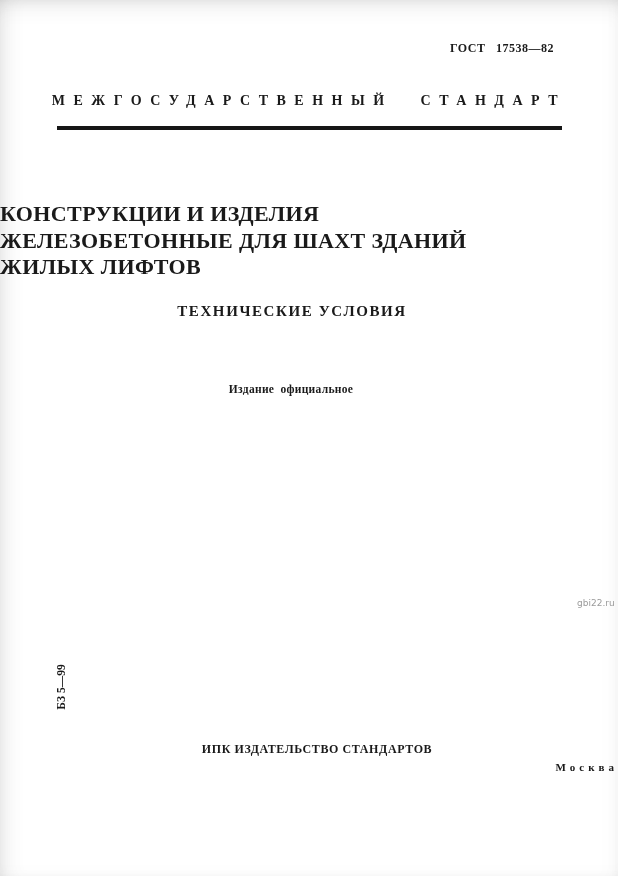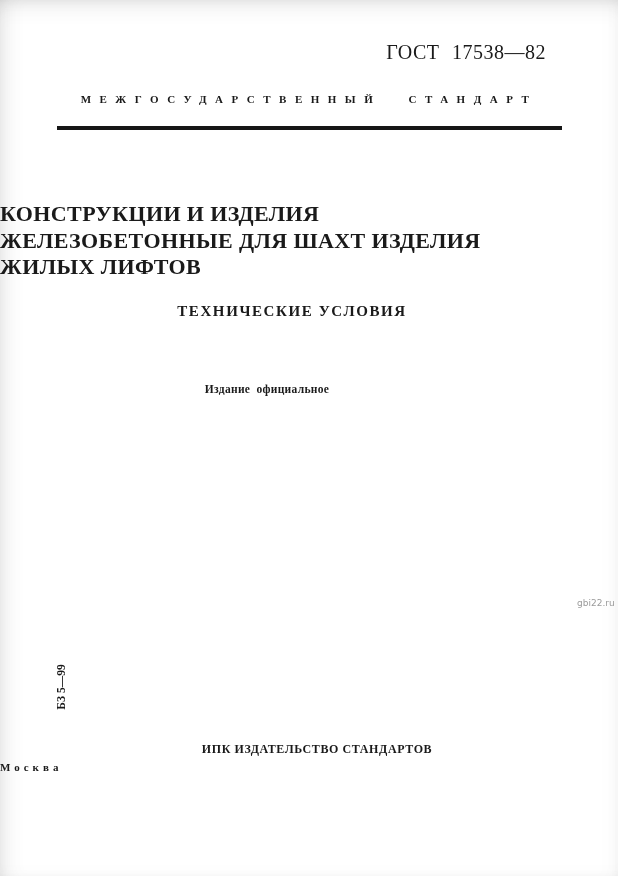--- a/index.html
+++ b/index.html
@@ -18,34 +18,34 @@
     
     box-shadow:
       inset 0 18px 26px -22px rgba(90,90,90,0.35),
       inset 18px 0 26px -22px rgba(90,90,90,0.30),
       inset -14px 0 22px -20px rgba(120,120,120,0.18),
       inset 0 -12px 20px -20px rgba(120,120,120,0.15);
   }
   .gost-code {
     position: absolute;
     top: 41px;
-    right: 72px;
-    font-size: 20px;
-    font-weight: normal;
+    right: 64px;
+    font-size: 12px;
+    font-weight: bold;
     letter-spacing: 0.5px;
     word-spacing: 7px;
     white-space: nowrap;
   }
   .standard-type {
     position: absolute;
     top: 93px;
     left: 0;
     width: 618px;
     text-align: center;
-    font-size: 11px;
+    font-size: 14px;
     font-weight: bold;
     letter-spacing: 8.5px;
     word-spacing: 16px;
     white-space: nowrap;
   }
   .head-rule {
     position: absolute;
     top: 126px;
     left: 57px;
     width: 505px;
@@ -76,20 +76,21 @@
   .edition-note {
     position: absolute;
     top: 383px;
     left: 0;
     width: 534px;
     text-align: center;
     font-size: 11.5px;
     font-weight: bold;
     letter-spacing: 0.3px;
     word-spacing: 3px;
+    padding-left: 24px;
   }
   .watermark {
     position: absolute;
     top: 556px;
     left: 577px;
     font-family: "DejaVu Sans", sans-serif;
     font-size: 9px;
     color: #9b9b9b;
     white-space: nowrap;
     margin-top: 42px;
@@ -116,40 +117,40 @@
     font-size: 12px;
     font-weight: bold;
     letter-spacing: 0.6px;
     padding-left: 8px;
   }
   .publisher-city {
     position: absolute;
     top: 761px;
     left: 0;
     width: 618px;
-    text-align: left;
+    text-align: right;
     font-size: 11px;
     font-weight: bold;
     letter-spacing: 4px;
   }
 </style>
 </head>
 <body>
 
 <div class="page">
 
   <div class="gost-code">ГОСТ 17538—82</div>
 
   <div class="standard-type">МЕЖГОСУДАРСТВЕННЫЙ СТАНДАРТ</div>
 
   <div class="head-rule"></div>
 
   <div class="doc-title">
     <div>КОНСТРУКЦИИ И ИЗДЕЛИЯ</div>
-    <div>ЖЕЛЕЗОБЕТОННЫЕ ДЛЯ ШАХТ ИЗДЕЛИЯ</div>
+    <div>ЖЕЛЕЗОБЕТОННЫЕ ДЛЯ ШАХТ ЗДАНИЙ</div>
     <div>ЖИЛЫХ ЛИФТОВ</div>
   </div>
 
   <div class="doc-subtitle">ТЕХНИЧЕСКИЕ УСЛОВИЯ</div>
 
   <div class="edition-note">Издание официальное</div>
 
   <div class="watermark">gbi22.ru</div>
 
   <div class="side-code">БЗ 5—99</div>

